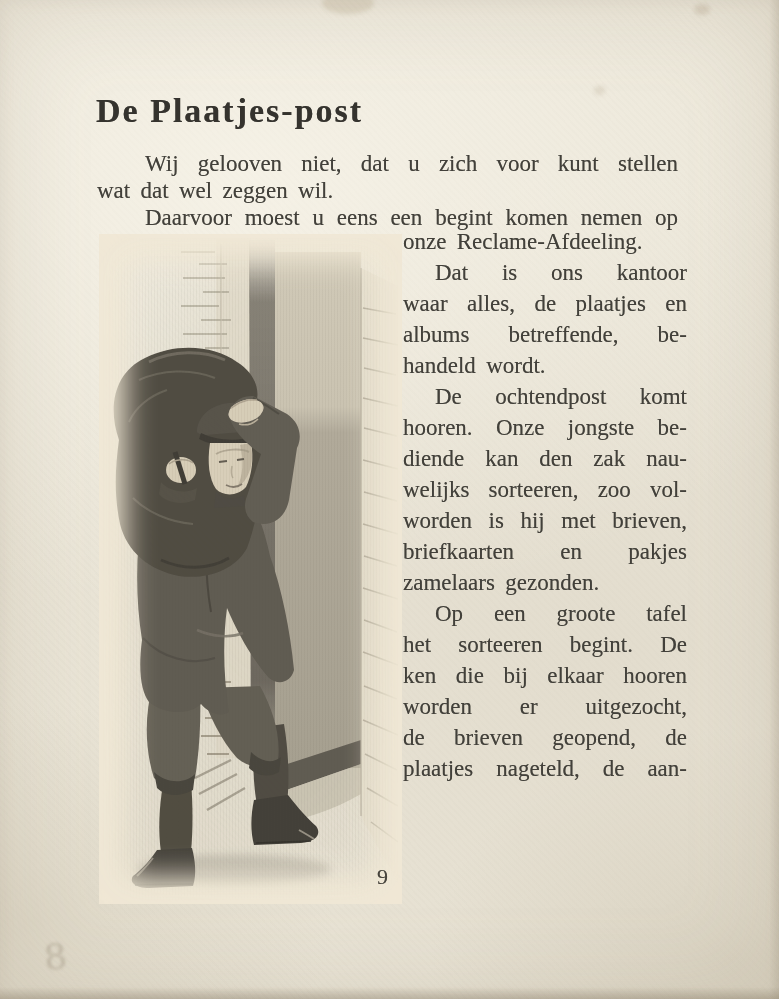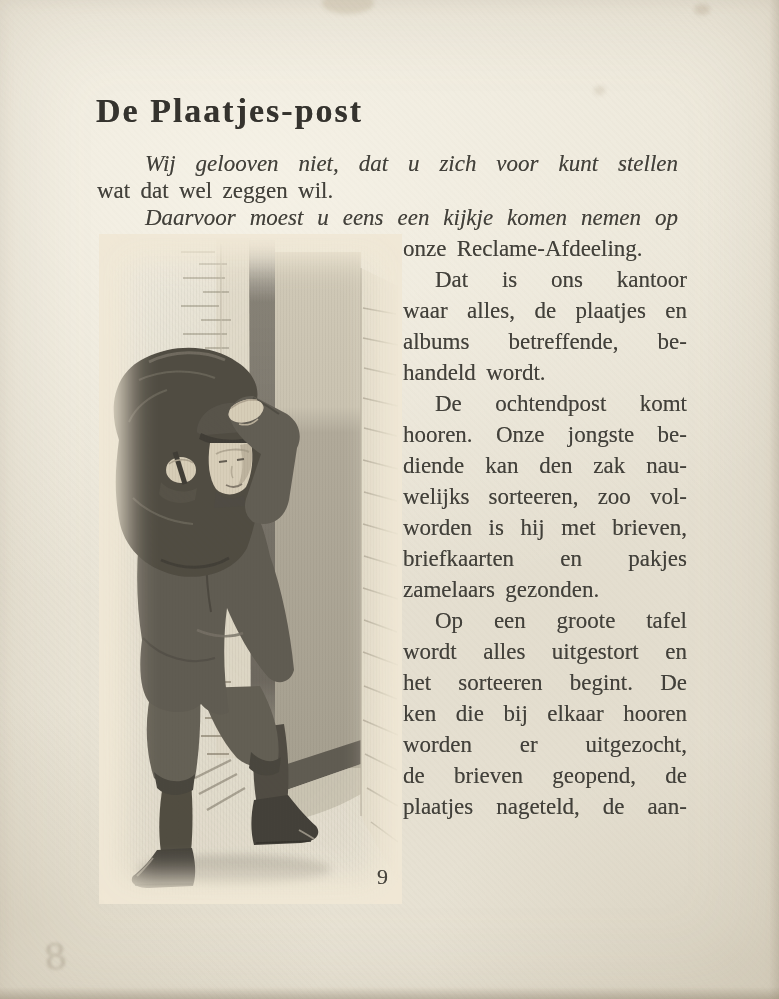--- a/index.html
+++ b/index.html
@@ -28,24 +28,24 @@
   .ghost-digit{position:absolute;left:44px;top:936px;font-family:"DejaVu Serif",serif;
     font-size:36px;color:rgba(125,112,92,0.30);filter:blur(1.5px);transform:rotate(-6deg);}
 
   .title{position:absolute;left:96px;top:92px;
     font-family:"Liberation Serif", serif;font-weight:bold;font-size:34px;
     letter-spacing:2px;color:#35332e;text-shadow:0 0 0.6px rgba(53,51,46,0.65);white-space:nowrap;}
 
   .textblock{position:absolute;font-size:23px;color:#42403a;
     text-shadow:0 0 0.4px rgba(66,64,58,0.5);}
   #intro{left:97px;top:150px;width:581px;line-height:27px;}
-  #column{left:403px;top:233px;width:284px;line-height:31px;}
+  #column{left:403px;top:226px;width:284px;line-height:31px;}
   .line{text-align:justify;text-align-last:justify;word-spacing:0.14em;white-space:normal;}
   .line.nojust{text-align:center;text-align-last:left;word-spacing:0.20em;}
-  #intro .indent{padding-left:48px;font-style:italic;}
+  #intro .indent{padding-left:48px;}
   #column .indent{padding-left:32px;}
 
   .photo{position:absolute;left:103px;top:238px;width:295px;height:662px;
     filter:sepia(0.12) contrast(0.96) brightness(1.01);opacity:0.96;}
   .photo svg{display:block;width:100%;height:100%;}
   .photo .screen{position:absolute;inset:0;pointer-events:none;
     background:repeating-linear-gradient(90deg, rgba(70,65,55,0.05) 0 1px, rgba(0,0,0,0) 1px 3px);}
   .photo .feather{position:absolute;inset:-4px;pointer-events:none;
     box-shadow:inset 0 0 30px 26px #eae5d7;}
 
@@ -55,37 +55,36 @@
 </head>
 <body>
 
 <div class="page">
 
   <div class="title">De Plaatjes-post</div>
 
   <div class="textblock" id="intro">
       <div class="line indent">Wij gelooven niet, dat u zich voor kunt stellen</div>
       <div class="line nojust">wat dat wel zeggen wil.</div>
-      <div class="line indent">Daarvoor moest u eens een kijkje komen nemen op</div>
+      <div class="line indent">Daarvoor moest u eens een begint komen nemen op</div>
     </div>
   <div class="textblock" id="column">
       <div class="line nojust">onze Reclame-Afdeeling.</div>
       <div class="line indent">Dat is ons kantoor</div>
       <div class="line">waar alles, de plaatjes en</div>
       <div class="line">albums betreffende, be-</div>
       <div class="line nojust">handeld wordt.</div>
       <div class="line indent">De ochtendpost komt</div>
       <div class="line">hooren. Onze jongste be-</div>
       <div class="line">diende kan den zak nau-</div>
       <div class="line">welijks sorteeren, zoo vol-</div>
       <div class="line">worden is hij met brieven,</div>
       <div class="line">briefkaarten en pakjes</div>
       <div class="line nojust">zamelaars gezonden.</div>
       <div class="line indent">Op een groote tafel</div>
-      <div class="line">wordt alles uitgestort en</div>
       <div class="line">het sorteeren begint. De</div>
       <div class="line">ken die bij elkaar hooren</div>
       <div class="line">worden er uitgezocht,</div>
       <div class="line">de brieven geopend, de</div>
       <div class="line">plaatjes nageteld, de aan-</div>
     </div>
 
   <div class="photo" role="img" aria-label="Halftone photograph of a boy in a cap leaning in a doorway, carrying a large dark mail sack over his shoulder">
     <svg viewBox="0 0 295 662" xmlns="http://www.w3.org/2000/svg">
       <defs>

